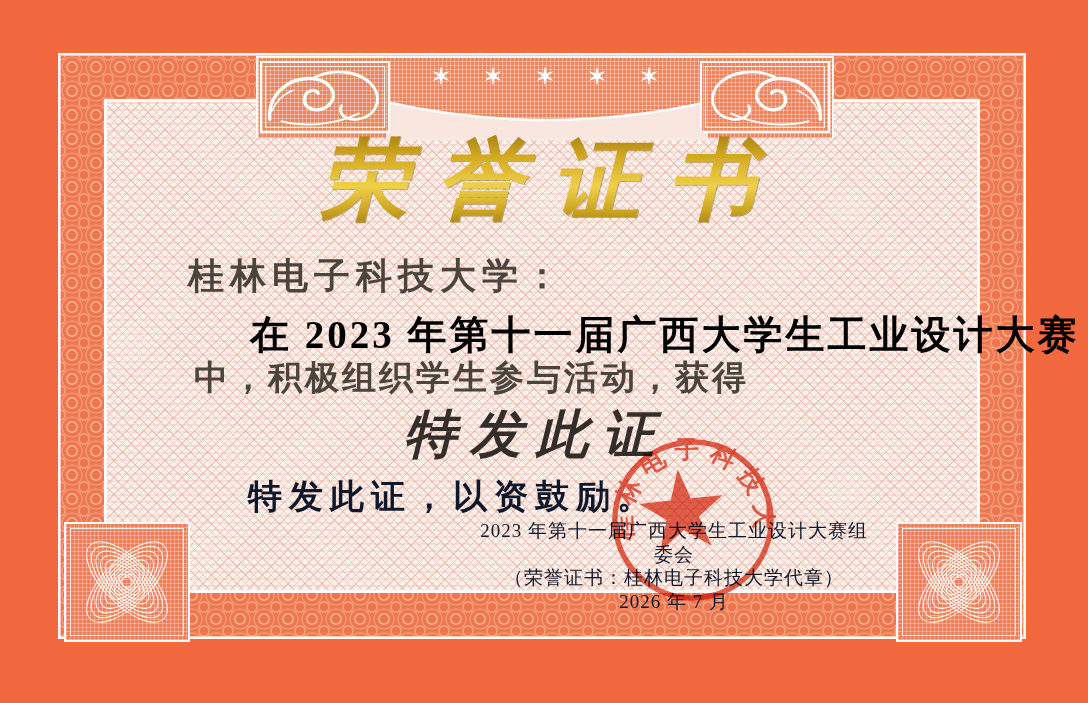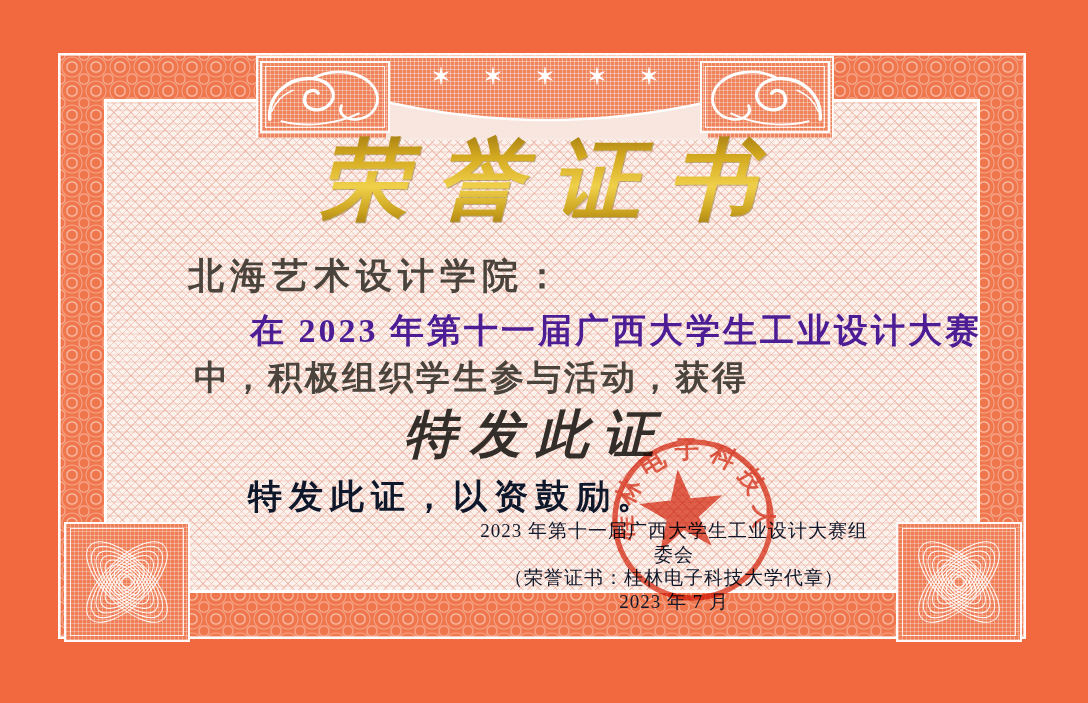--- a/index.html
+++ b/index.html
@@ -85,21 +85,21 @@
     -webkit-background-clip:text; background-clip:text;
     color:transparent; -webkit-text-fill-color:transparent;
     filter:drop-shadow(1px 1px 0 rgba(120,90,10,.45));
   }
   .recipient{
     position:absolute; left:188px; top:252px;
     font-size:36px; font-weight:bold; letter-spacing:6px; color:#4b443c;
   }
   .body-line1{
     position:absolute; left:250px; top:308px;
-    font-size:34px; font-weight:bold; letter-spacing:3px; color:#4c1d95;
+    font-size:39px; font-weight:bold; letter-spacing:3px; color:#000000;
   }
   .body-line2{
     position:absolute; left:194px; top:355px;
     font-size:34px; font-weight:bold; letter-spacing:3px; color:#4b443c;
   }
   .award{
     position:absolute; left:404px; top:400px;
     font-size:52px; font-weight:bold; font-style:italic; letter-spacing:14px; color:#332e29;
   }
   .closing{
@@ -210,30 +210,30 @@
     <div class="stars">
       <span>✶</span>
       <span>✶</span>
       <span>✶</span>
       <span>✶</span>
       <span>✶</span>
     </div>
   </div>
 
   <div class="title">荣誉证书</div>
-  <div class="recipient">北海艺术设计学院：</div>
+  <div class="recipient">桂林电子科技大学：</div>
   <div class="body-line1">在 2023 年第十一届广西大学生工业设计大赛</div>
   <div class="body-line2">中，积极组织学生参与活动，获得</div>
   <div class="award">特发此证</div>
   <div class="closing">特发此证，以资鼓励。</div>
 
   <div class="signature">
     <div>2023 年第十一届广西大学生工业设计大赛组委会</div>
     <div>（荣誉证书：桂林电子科技大学代章）</div>
-    <div>2023 年 7 月</div>
+    <div>2026 年 7 月</div>
   </div>
 
   <svg class="stamp" viewBox="0 0 176 176">
     <g transform="rotate(-6 88 88)">
       <circle cx="88" cy="88" r="78" fill="none" stroke="#dd3b22" stroke-width="5.5" opacity="0.92"></circle>
       <polygon points="78,36 88,66.2 119.8,66.4 94.2,85.3 103.9,115.6 78,97 52.1,115.6 61.8,85.3 36.2,66.4 68,66.2" fill="#dd3b22" opacity="0.92"></polygon>
       <path id="sealArc" d="M 29.7,109.2 A 62,62 0 1 1 146.3,109.2" fill="none"></path>
       <text font-size="25" font-weight="bold" fill="#dd3b22" opacity="0.92" font-family="'Liberation Serif','DejaVu Serif',serif" letter-spacing="8">
         <textPath href="#sealArc" startOffset="8">桂林电子科技大学</textPath>
       </text>

